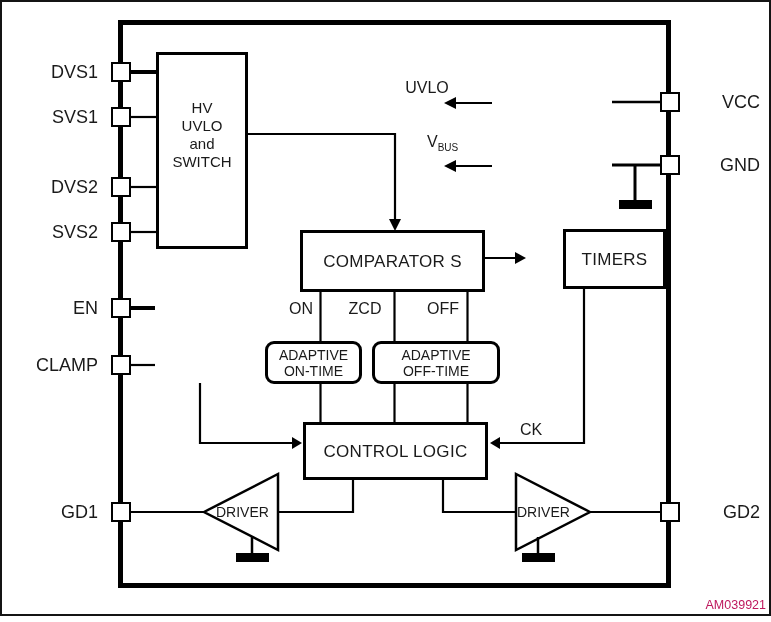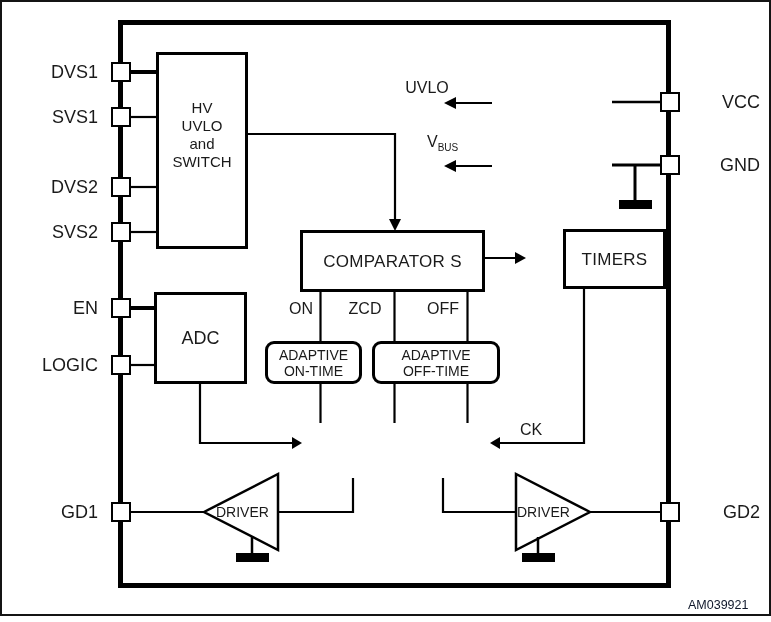--- a/index.html
+++ b/index.html
@@ -22,21 +22,21 @@
   .pinlbl{font-size:18px;line-height:20px;width:78px;}
   .pinlbl.l{left:20px;text-align:right;}
   .pinlbl.r{left:688px;text-align:right;width:72px;}
   .sig{font-size:16px;line-height:17px;text-align:center;}
   .f17{font-size:17px;line-height:19px;letter-spacing:.3px;}
   .f18{font-size:18px;line-height:20px;}
   .f15{font-size:15px;line-height:18px;}
   .f14{font-size:14px;line-height:17px;}
   .f14t{font-size:14px;line-height:16px;border-radius:9px;}
   .drv{font-size:14px;line-height:16px;width:62px;}
-  .code{font-size:12.5px;line-height:14px;color:#0f172a;width:78px;}
+  .code{font-size:12.5px;line-height:14px;color:#be185d;width:78px;text-align:right;}
   sub.vb{font-size:10px;margin-top:48px;}
 </style>
 </head>
 <body>
 
 <div id="root">
 
   <div class="frame"></div>
   <div class="chip"></div>
 
@@ -92,52 +92,52 @@
 
 
   <div class="blk f17" style="left:300px;top:230px;width:185px;height:62px;">
     <div>COMPARATOR S</div>
   </div>
 
   <div class="blk f17" style="left:527px;top:229px;width:103px;height:60px;margin-left:36px;">
     <div>TIMERS</div>
   </div>
 
-  <div class="blk f18" style="left:154px;top:292px;width:93px;height:92px;">
-    <div>ADC</div>
-  </div>
 
   <div class="blk f14t" style="left:265px;top:341px;width:97px;height:43px;">
     <div>ADAPTIVE</div>
     <div>ON-TIME</div>
   </div>
 
   <div class="blk f14t" style="left:372px;top:341px;width:128px;height:43px;">
     <div>ADAPTIVE</div>
     <div>OFF-TIME</div>
   </div>
 
+  <div class="blk f17" style="left:303px;top:422px;width:185px;height:58px;">
+    <div>CONTROL LOGIC</div>
+  </div>
 
   <div class="pin" style="left:111px;top:62px;"></div>
   <div class="pin" style="left:111px;top:107px;"></div>
   <div class="pin" style="left:111px;top:177px;"></div>
   <div class="pin" style="left:111px;top:222px;"></div>
   <div class="pin" style="left:111px;top:298px;"></div>
   <div class="pin" style="left:111px;top:355px;"></div>
   <div class="pin" style="left:111px;top:502px;"></div>
   <div class="pin" style="left:660px;top:92px;"></div>
   <div class="pin" style="left:660px;top:155px;"></div>
   <div class="pin" style="left:660px;top:502px;"></div>
 
   <div class="lbl pinlbl l" style="top:62px;">DVS1</div>
   <div class="lbl pinlbl l" style="top:107px;">SVS1</div>
   <div class="lbl pinlbl l" style="top:177px;">DVS2</div>
   <div class="lbl pinlbl l" style="top:222px;">SVS2</div>
   <div class="lbl pinlbl l" style="top:298px;">EN</div>
-  <div class="lbl pinlbl l" style="top:355px;">LOGIC</div>
+  <div class="lbl pinlbl l" style="top:355px;">CLAMP</div>
   <div class="lbl pinlbl l" style="top:502px;">GD1</div>
   <div class="lbl pinlbl r" style="top:92px;">VCC</div>
   <div class="lbl pinlbl r" style="top:155px;">GND</div>
   <div class="lbl pinlbl r" style="top:502px;">GD2</div>
 
   <div class="lbl sig" style="left:397px;top:79px;width:60px;">UVLO</div>
   <div class="lbl sig" style="left:427px;top:133px;">
     <span>V</span><sub class="vb">BUS</sub>
   </div>
   <div class="lbl sig" style="left:284px;top:300px;width:34px;">ON</div>

